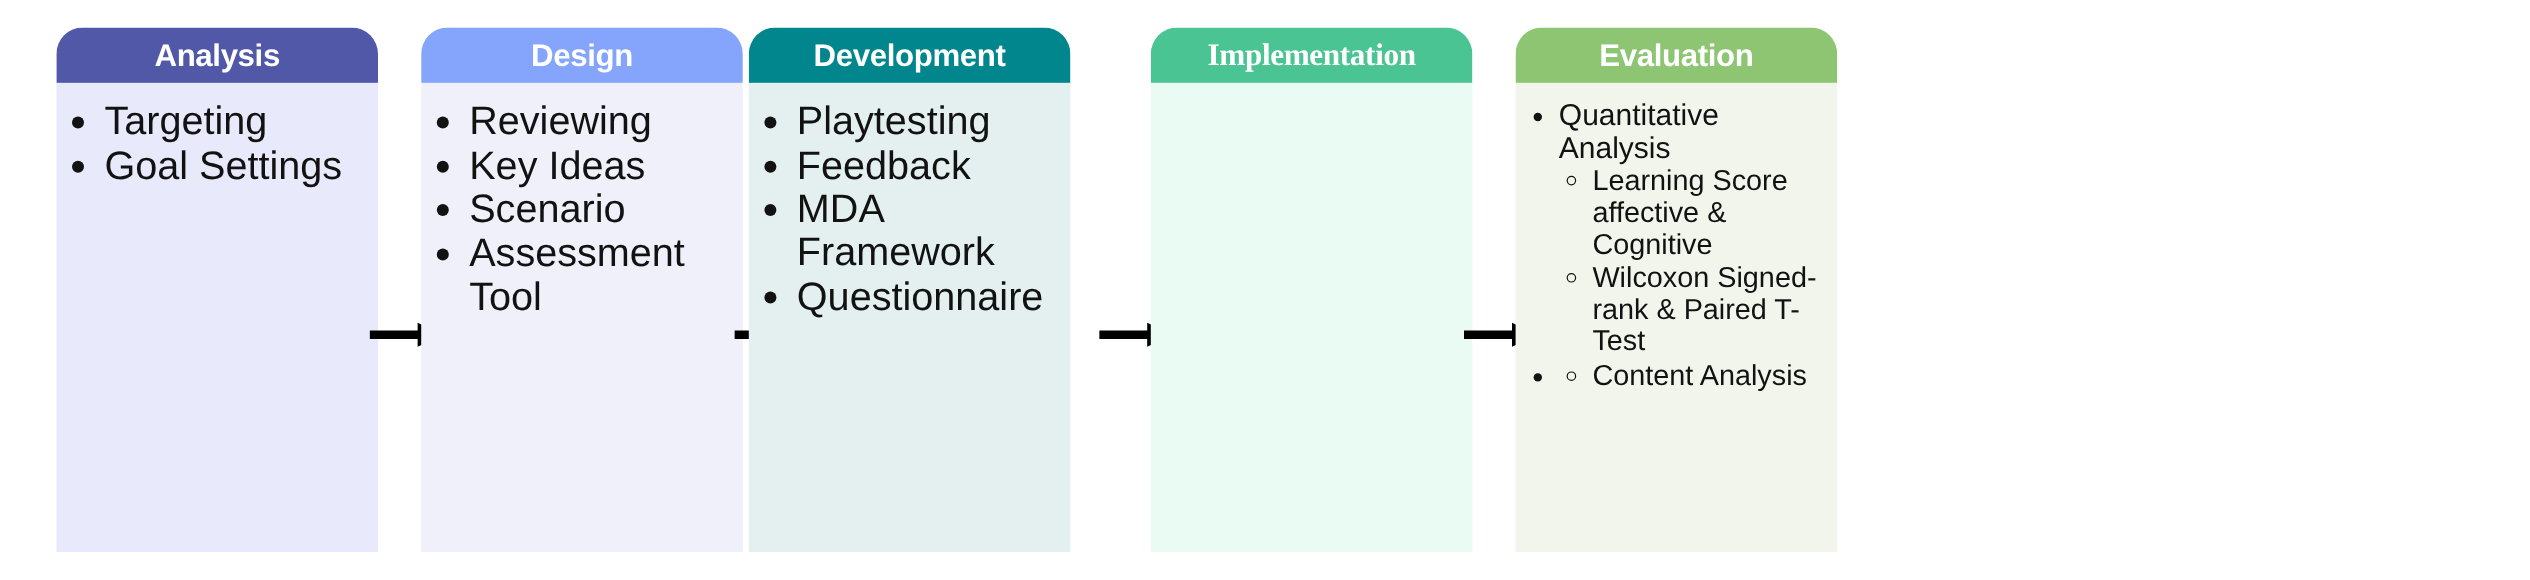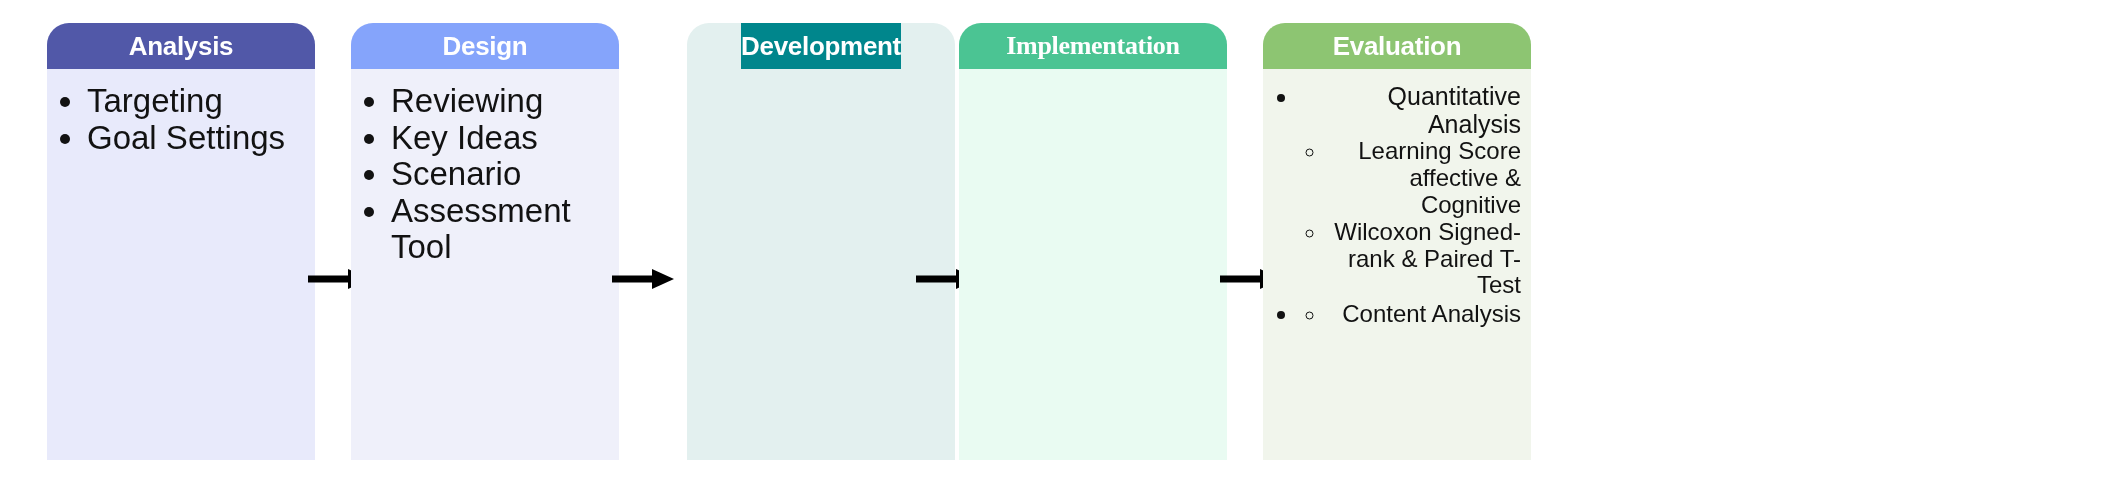--- a/index.html
+++ b/index.html
@@ -76,35 +76,35 @@
   }
 
   ul.subbullets > li {
     font-size: 25px;
     line-height: 1.12;
     color: #121212;
     margin: 0;
   }
 
   
-  .stage.dense ul.bullets { padding-left: 26px; text-align: right; }
+  .stage.dense ul.bullets { padding-left: 26px; }
   .stage.dense ul.bullets > li { font-size: 25px; line-height: 1.1; }
   .stage.dense ul.subbullets > li { font-size: 24px; line-height: 1.12; }
 
   .arrow {
     position: absolute;
     top: 266px;
     width: 62px;
     height: 26px;
   }
 
   
   #stage-0 { left: 33px; }
   #stage-1 { left: 337px; }
-  #stage-2 { left: 673px; align-items: center; }
+  #stage-2 { left: 610px; }
   #stage-3 { left: 945px; }
   #stage-4 { left: 1249px; }
 
   #arrow-0 { left: 294px; }
   #arrow-1 { left: 598px; }
   #arrow-2 { left: 902px; }
   #arrow-3 { left: 1206px; }
 </style>
 </head>
 <body>
@@ -159,20 +159,36 @@
   <div class="arrow" id="arrow-1">
     <svg width="62" height="26" viewBox="0 0 62 26" aria-hidden="true">
       <line x1="0" y1="13" x2="44" y2="13" stroke="#000000" stroke-width="7"></line>
       <polygon points="40,3 62,13 40,23" fill="#000000"></polygon>
     </svg>
   </div>
 
   <div class="stage" id="stage-2" style="background: rgb(227, 240, 239);">
     <div class="stage-header" style="background: rgb(0, 134, 140);">
       <span>Development</span>
+    </div>
+    <div class="stage-body">
+      <ul class="bullets">
+        <li>
+          <span>Playtesting</span>
+        </li>
+        <li>
+          <span>Feedback</span>
+        </li>
+        <li>
+          <span>MDA Framework</span>
+        </li>
+        <li>
+          <span>Questionnaire</span>
+        </li>
+      </ul>
     </div>
   </div>
 
   <div class="arrow" id="arrow-2">
     <svg width="62" height="26" viewBox="0 0 62 26" aria-hidden="true">
       <line x1="0" y1="13" x2="44" y2="13" stroke="#000000" stroke-width="7"></line>
       <polygon points="40,3 62,13 40,23" fill="#000000"></polygon>
     </svg>
   </div>
 

